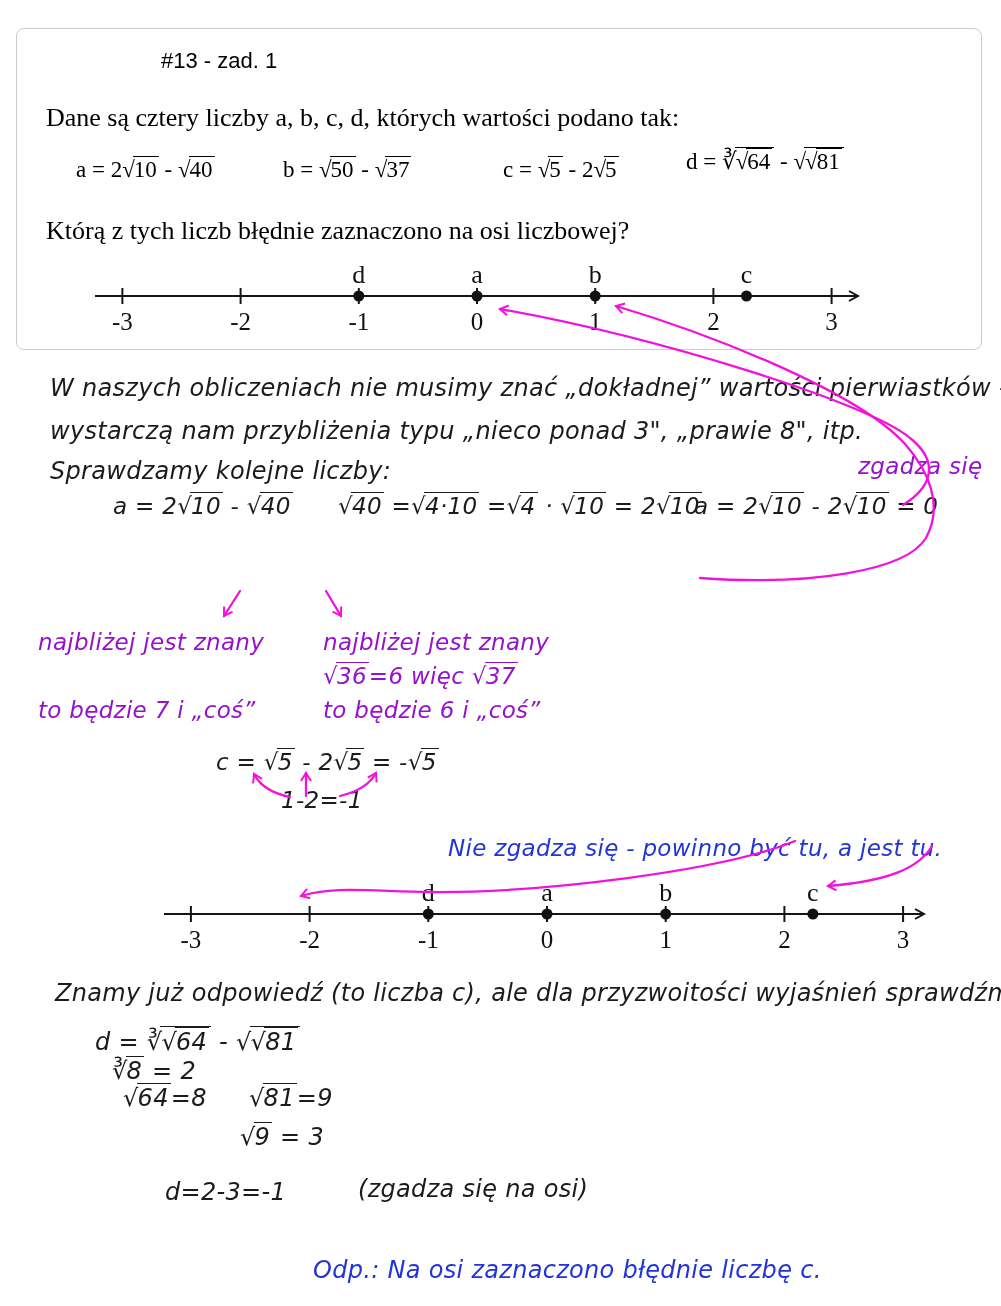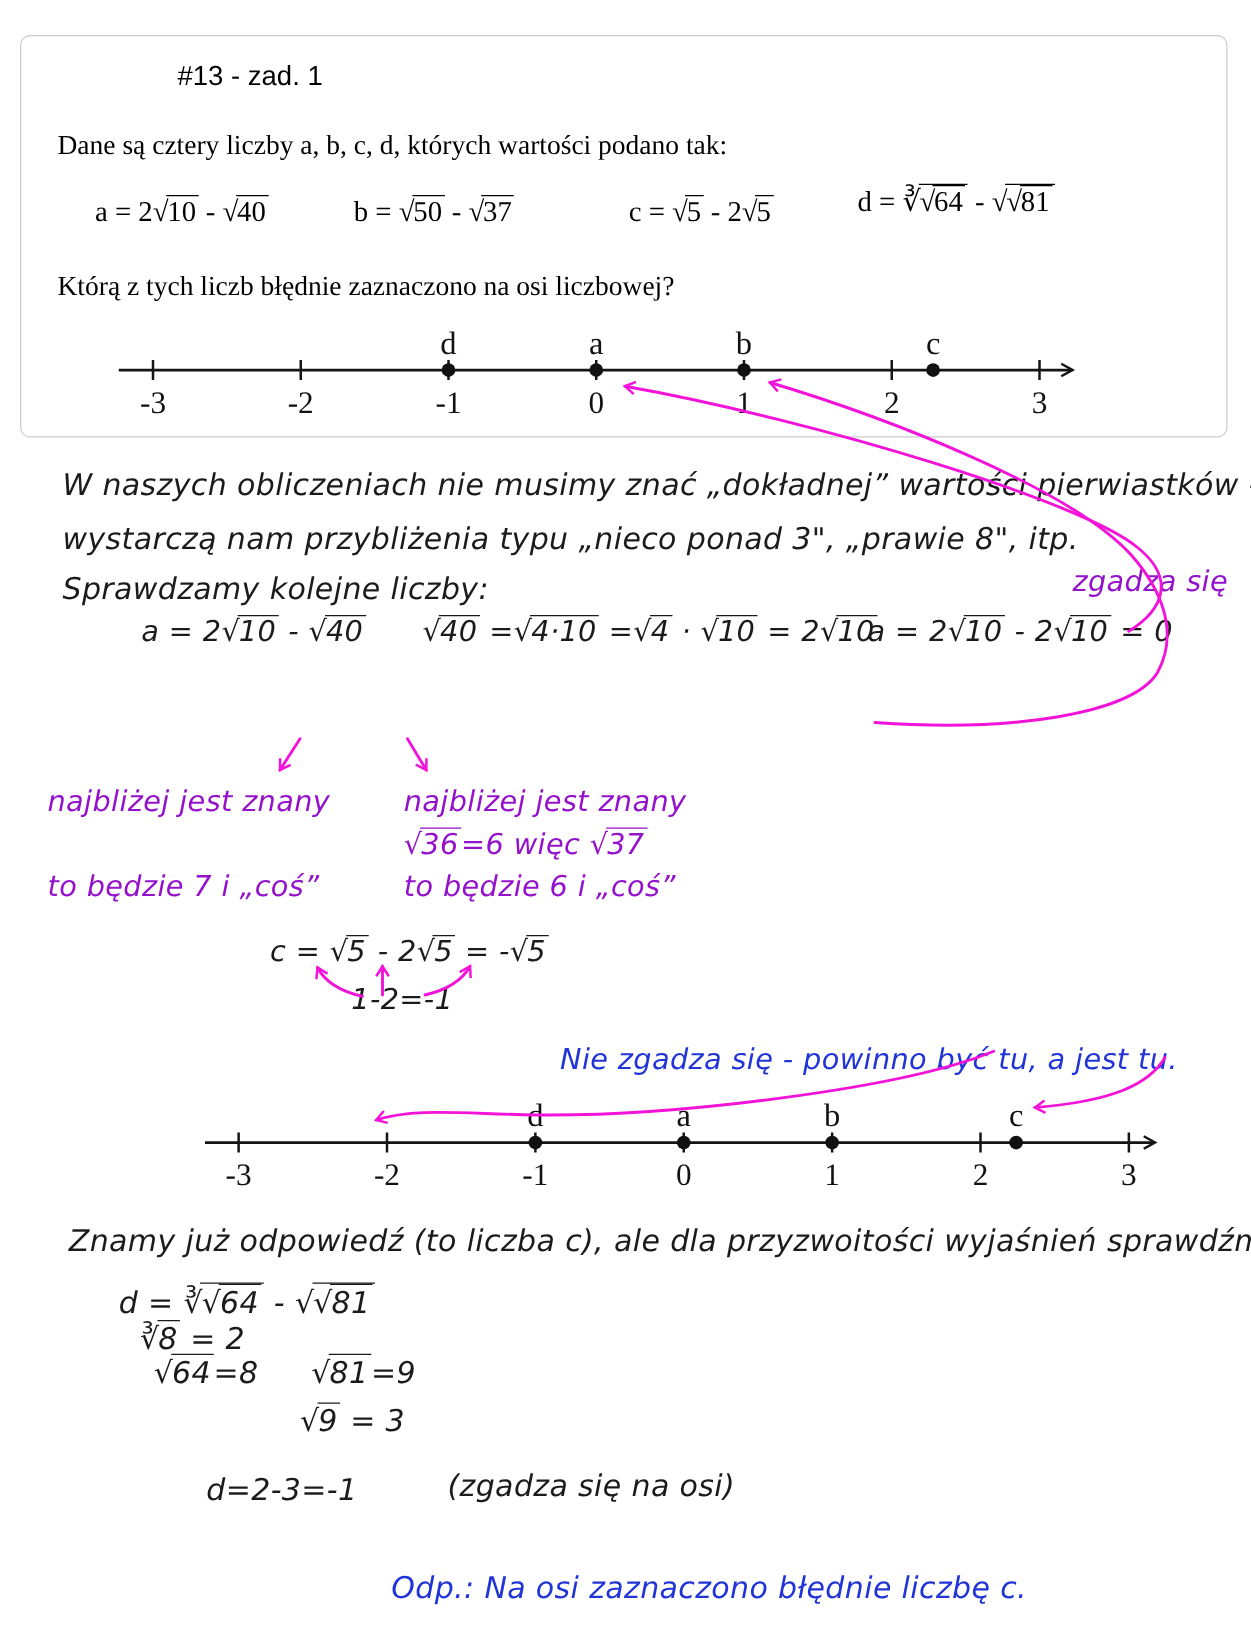--- a/index.html
+++ b/index.html
@@ -3,21 +3,21 @@
 <meta charset="utf-8">
 <style>
   :root{
     --magenta:#f312d9; --purple:#9412cb; --blue:#2134d7; --ink:#1b1b1b;
   }
   html,body{margin:0;padding:0;background:#fff;}
   .page{position:relative;width:1001px;height:1306px;background:#fff;overflow:hidden;
         font-family:"DejaVu Sans",sans-serif;color:var(--ink);}
   .abs{position:absolute;white-space:nowrap;}
   .ui-sans{font-family:"Liberation Sans",sans-serif;font-size:22px;color:#000;}
-  .serif{font-family:"Liberation Serif",serif;font-size:22px;color:#000;}
+  .serif{font-family:"Liberation Serif",serif;font-size:26px;color:#000;}
   .formula{font-family:"Liberation Serif",serif;font-size:23px;color:#000;}
   .hand{font-style:italic;font-size:23px;letter-spacing:.3px;color:var(--ink);}
   .hand24{font-style:italic;font-size:24px;letter-spacing:.3px;color:var(--ink);}
   .purple{color:var(--purple);}
   .blue{color:var(--blue);}
   .problem-box{position:absolute;left:16px;top:28px;width:964px;height:320px;
                border:1.5px solid #cccccc;border-radius:8px;background:#fff;}
   
   .root{white-space:nowrap;display:inline-block;}
   .rsign{display:inline-block;}
@@ -25,21 +25,21 @@
   .overlay{position:absolute;left:0;top:0;width:1001px;height:1306px;pointer-events:none;}
   .axis-num{font:25px "Liberation Serif",serif;fill:#111;}
   .axis-letter{font:26px "Liberation Serif",serif;fill:#111;}
 </style>
 </head>
 <body>
 
 <div class="page">
 
   <div class="problem-box">
-    <div class="abs ui-sans" style="left:125px;top:19px;">#13 - zad. 1</div>
+    <div class="abs ui-sans" style="left:144px;top:19px;">#13 - zad. 1</div>
     <div class="abs serif" style="left:29px;top:74px;">Dane są cztery liczby a, b, c, d, których wartości podano tak:</div>
     <div class="abs formula" style="left:59px;top:127px;">a = 2<span class="root"><span class="rsign">√</span><span class="vinc">10</span></span> - <span class="root"><span class="rsign">√</span><span class="vinc">40</span></span></div>
     <div class="abs formula" style="left:266px;top:127px;">b = <span class="root"><span class="rsign">√</span><span class="vinc">50</span></span> - <span class="root"><span class="rsign">√</span><span class="vinc">37</span></span></div>
     <div class="abs formula" style="left:486px;top:127px;">c = <span class="root"><span class="rsign">√</span><span class="vinc">5</span></span> - 2<span class="root"><span class="rsign">√</span><span class="vinc">5</span></span></div>
     <div class="abs formula" style="left:669px;top:118px;">d = <span class="root"><span class="rsign">∛</span><span class="vinc"><span class="root"><span class="rsign">√</span><span class="vinc">64</span></span></span></span> - <span class="root"><span class="rsign">√</span><span class="vinc"><span class="root"><span class="rsign">√</span><span class="vinc">81</span></span></span></span></div>
     <div class="abs serif" style="left:29px;top:187px;">Którą z tych liczb błędnie zaznaczono na osi liczbowej?</div>
   </div>
 
   <div class="abs hand24" style="left:50px;top:374px;">W naszych obliczeniach nie musimy znać „dokładnej” wartości pierwiastków -</div>
   <div class="abs hand24" style="left:50px;top:417px;">wystarczą nam przybliżenia typu „nieco ponad 3", „prawie 8", itp.</div>

